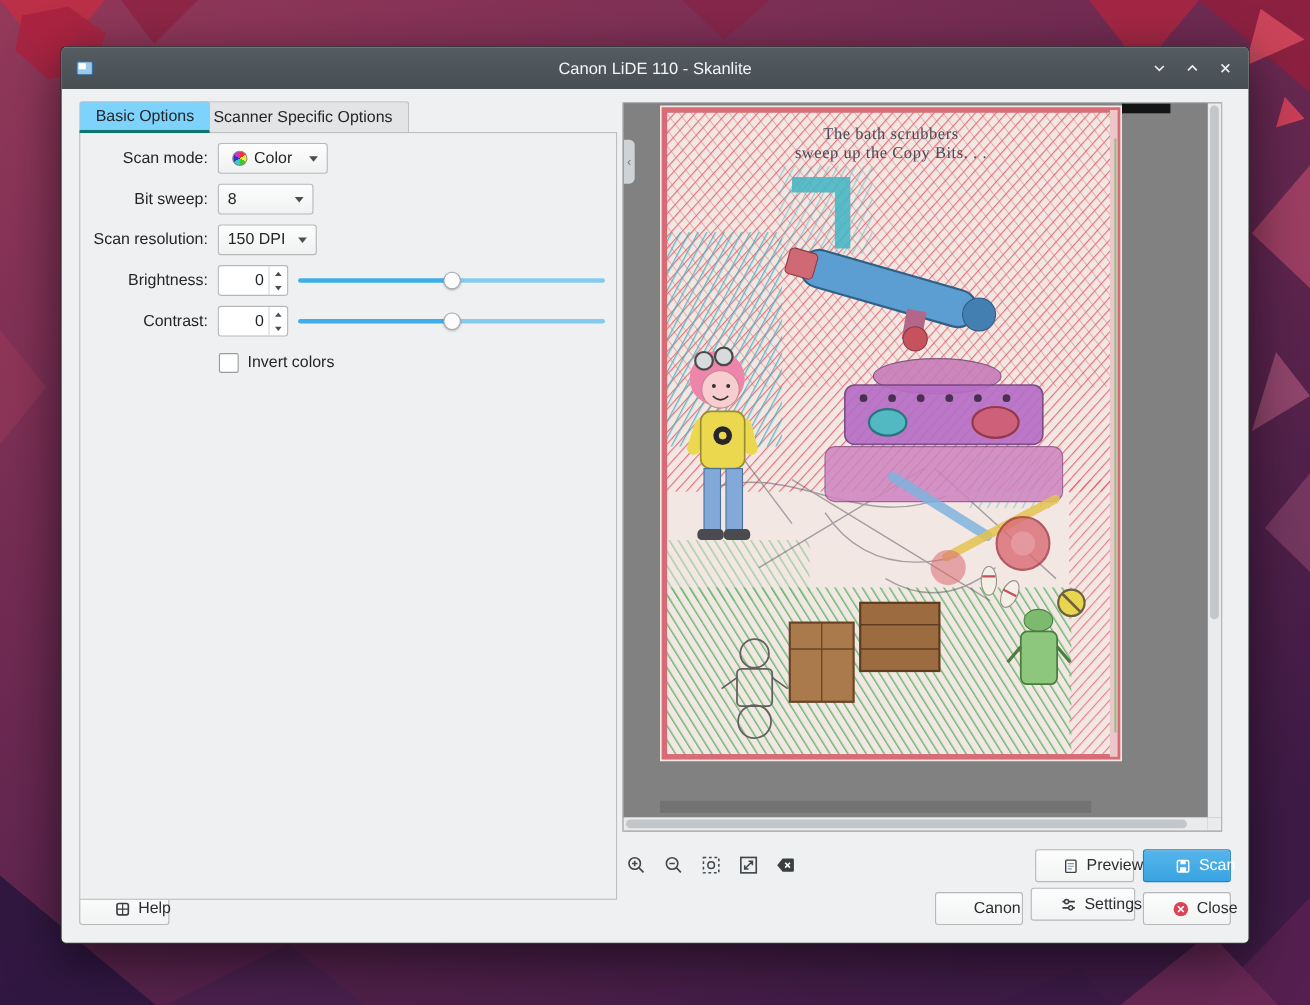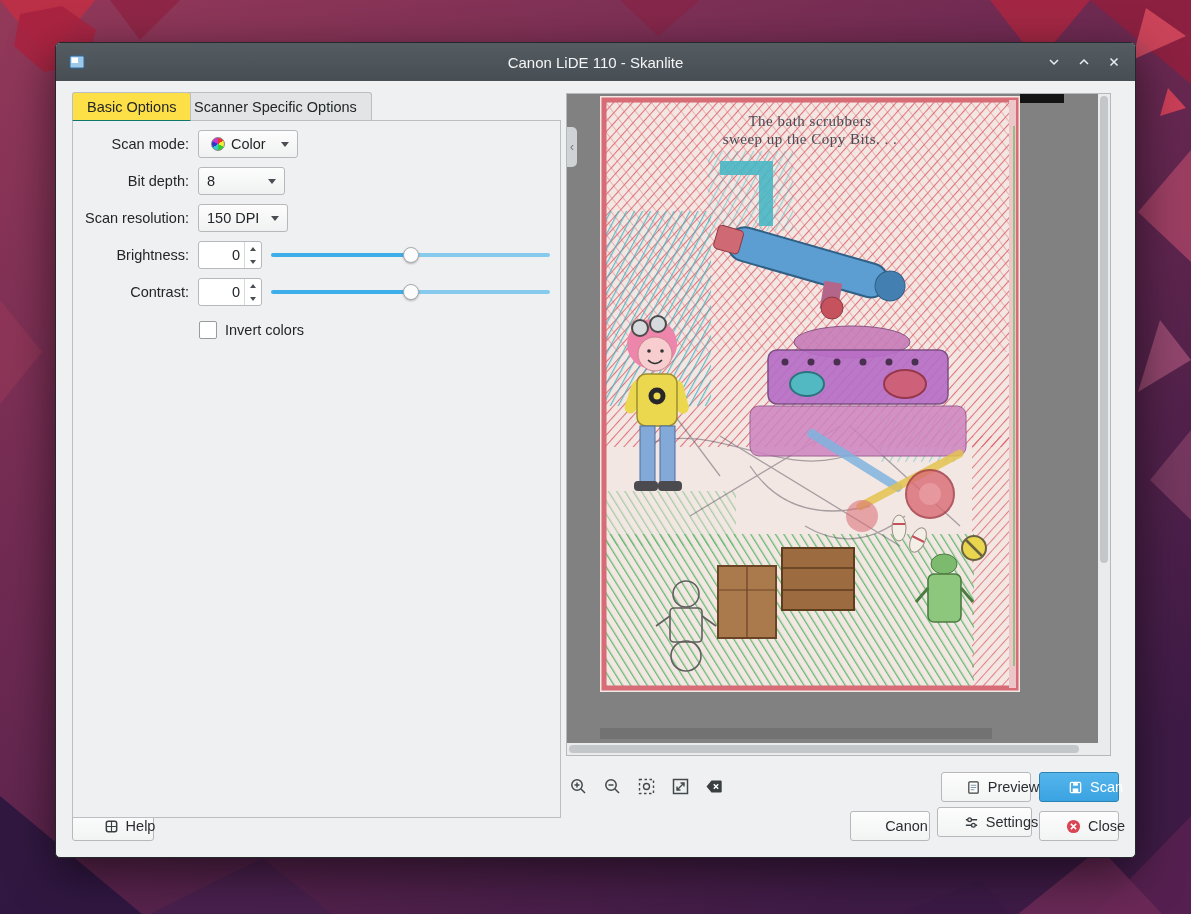--- a/index.html
+++ b/index.html
@@ -21,21 +21,21 @@
     border-radius:4px 4px 0 0; display:flex; align-items:center;
   }
   .titlebar .app-icon { position:absolute; left:13px; top:11px; width:16px; height:16px; }
   .titlebar .title { flex:1; text-align:center; color:#f4f5f6; font-size:15px; }
   .tb-controls { position:absolute; right:6px; top:0; height:38px; display:flex; align-items:center; }
   .tb-btn { width:30px; height:30px; display:flex; align-items:center; justify-content:center; cursor:default; }
 
   
   .tab { position:absolute; top:49px; height:29px; padding:0 14px; display:flex; align-items:center;
          font-size:14.5px; color:#232629; border:1px solid #bcbfc1; border-radius:3px 3px 0 0; }
-  .tab.active { left:16px; background:#fde047; border-bottom:1px solid #0f766e; z-index:3; }
+  .tab.active { left:16px; background:#7dd3fc; border-bottom:3px solid #0f766e; z-index:3; }
   .tab.inactive { left:123px; background:#e2e4e5; border-bottom:none; }
   .option-frame { position:absolute; left:16px; top:77px; width:489px; height:698px;
                   background:#eff0f1; border:1px solid #bcbfc1; z-index:2; }
 
   .row { position:absolute; left:0; height:28px; display:flex; align-items:center; font-size:14.5px; color:#232629; }
   .row-label { width:116px; text-align:right; margin-right:9px; }
 
   .dropdown { height:28px; background:linear-gradient(#fdfdfd,#f0f1f1); border:1px solid #b6b9bb; border-radius:3px;
               display:flex; align-items:center; padding:0 8px; gap:6px; font-size:14.5px; color:#232629; }
   .dd-chevron { width:0; height:0; border-left:4px solid transparent; border-right:4px solid transparent;
@@ -156,21 +156,21 @@
     <div class="row" style="top:9px;">
       <div class="row-label">Scan mode:</div>
       <div class="dropdown" style="width:100px;padding-left:12px;">
         <span class="colorwheel"></span>
         <span>Color</span>
         <span class="dd-chevron"></span>
       </div>
     </div>
 
     <div class="row" style="top:46px;">
-      <div class="row-label">Bit depth:</div>
+      <div class="row-label">Bit sweep:</div>
       <div class="dropdown" style="width:87px;">
         <span>8</span>
         <span class="dd-chevron"></span>
       </div>
     </div>
 
     <div class="row" style="top:83px;">
       <div class="row-label">Scan resolution:</div>
       <div class="dropdown" style="width:90px;">
         <span>150 DPI</span>

